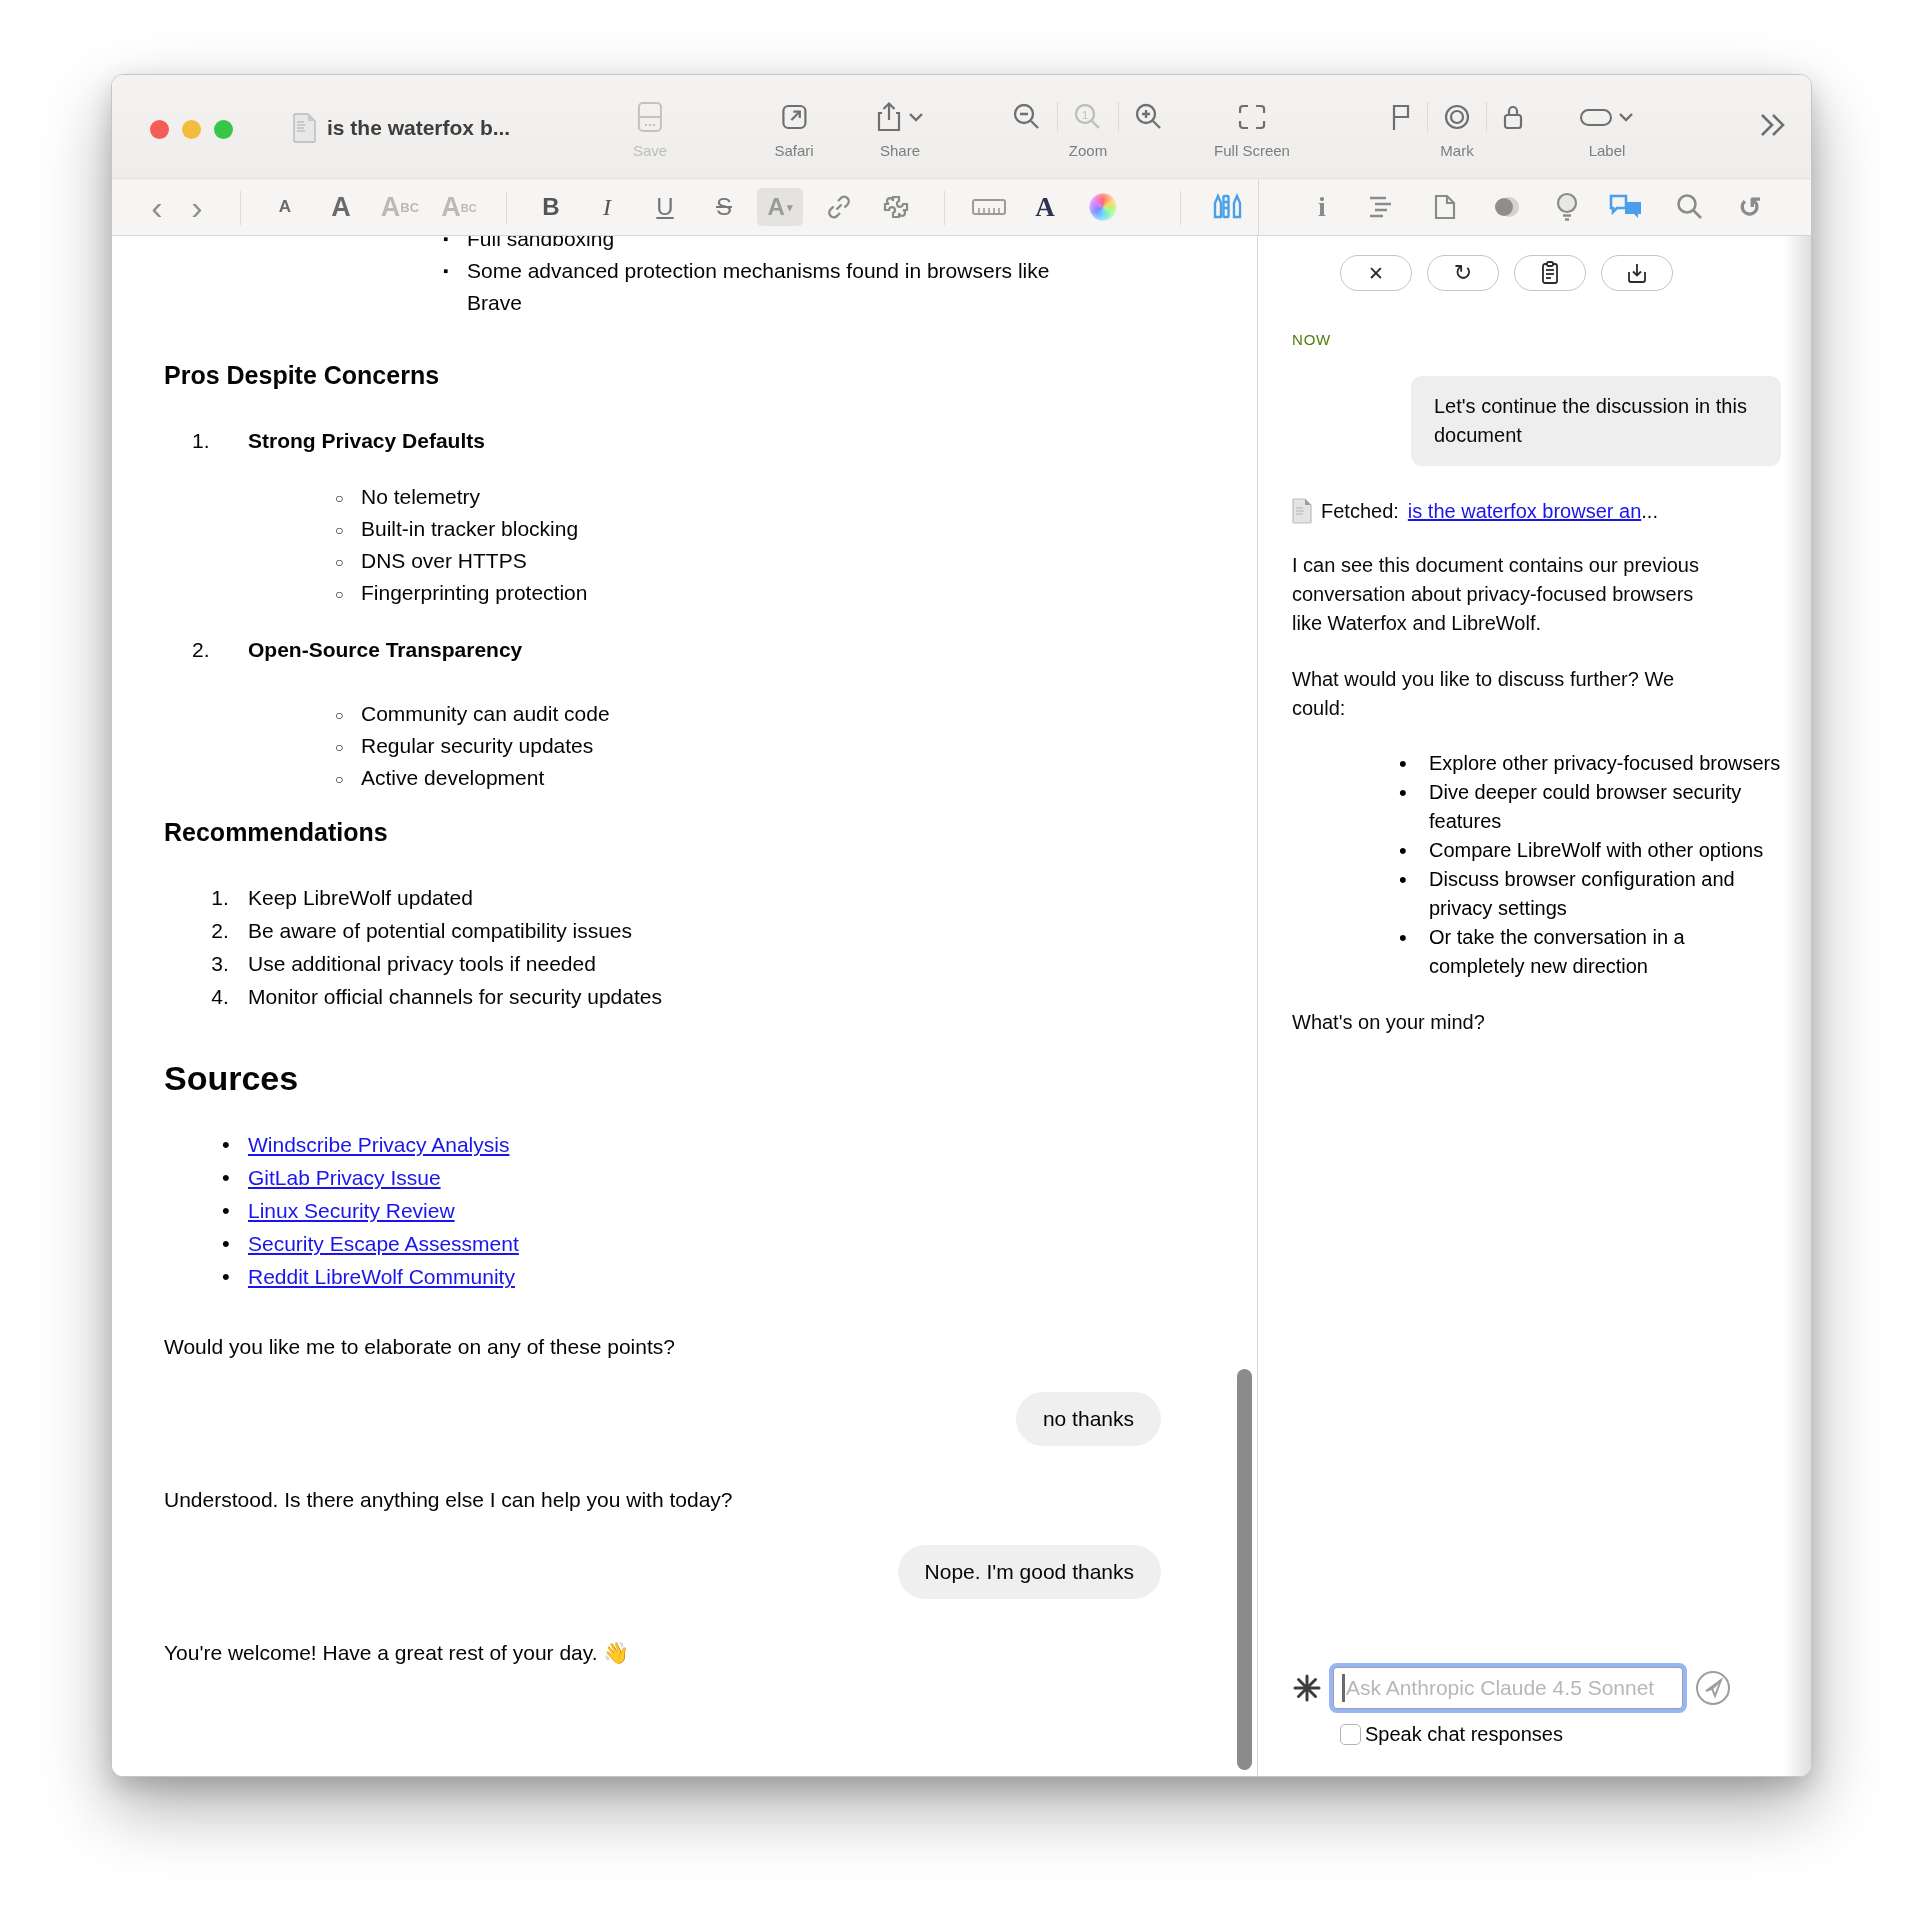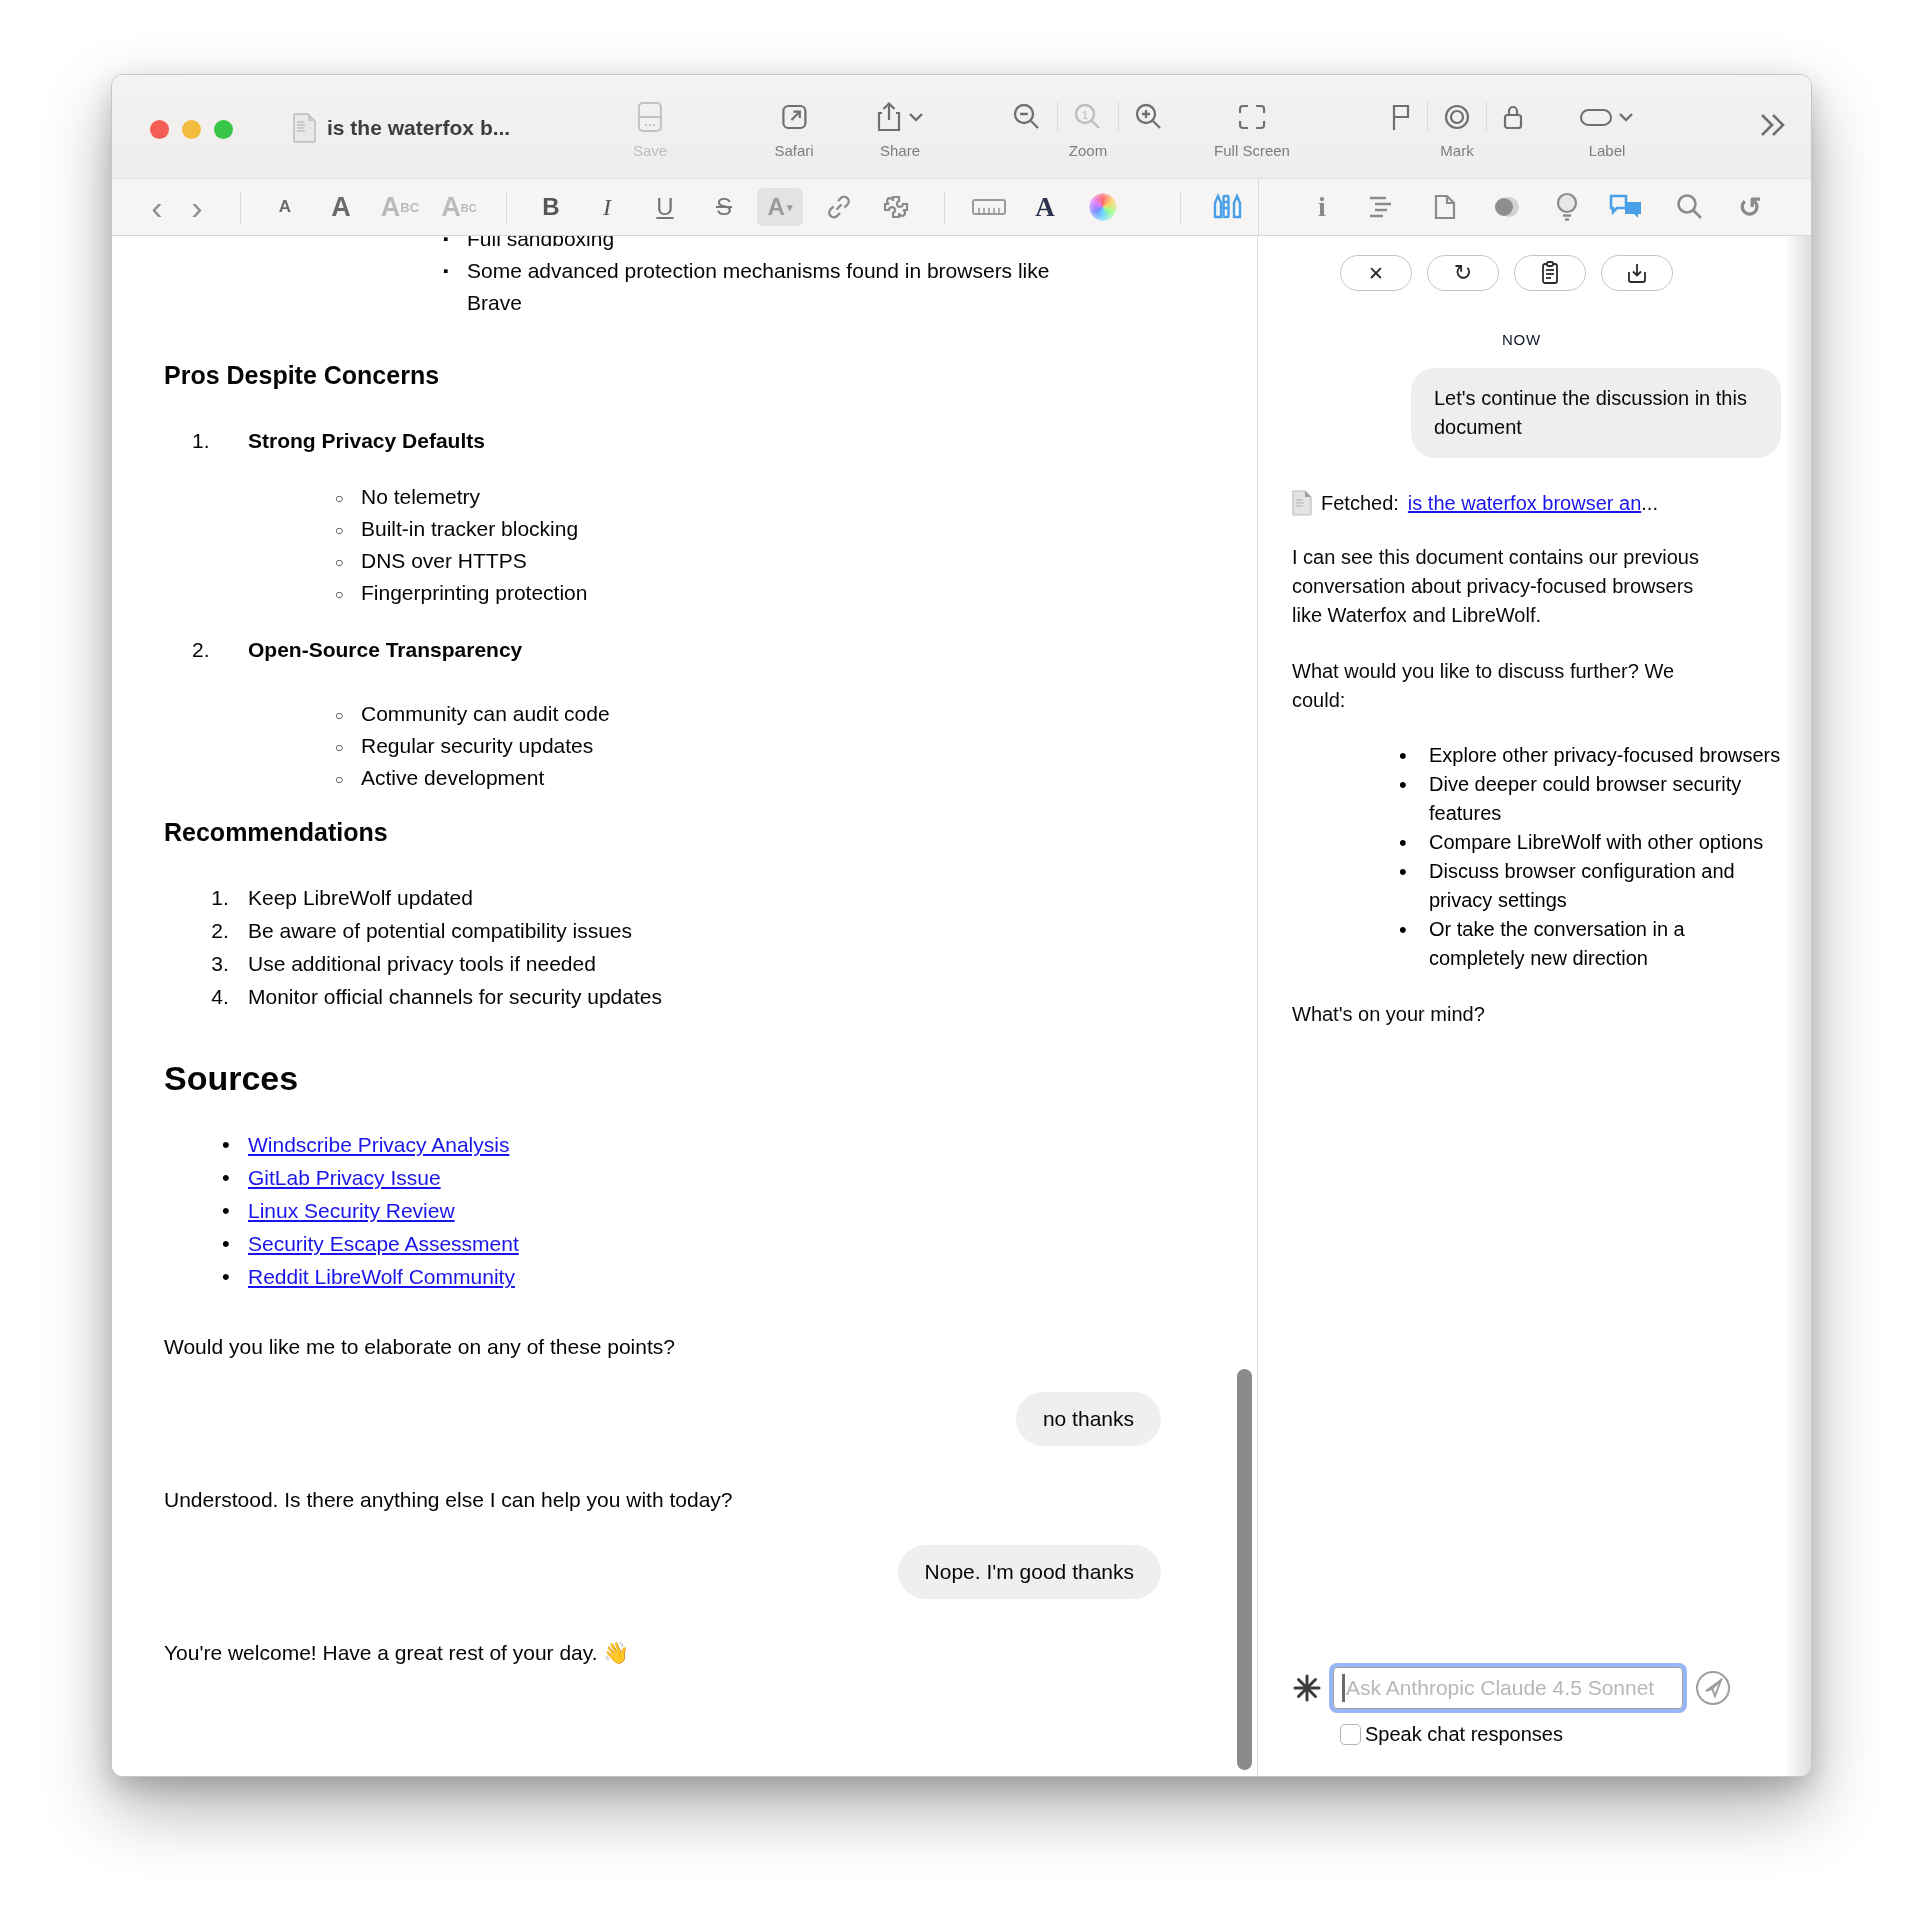--- a/index.html
+++ b/index.html
@@ -73,22 +73,22 @@
   ul.srcs li::before { content:"•"; position:absolute; left:2px; font-size:22px; }
   a.srclink { color:#1a15eb; text-decoration:underline; cursor:pointer; }
   .doc p.para { margin-top:38px; line-height:31px; }
   .bubble-right { background:#efeff0; border-radius:28px; padding:15px 27px; width:fit-content; margin:30px 36px 0 auto; font-size:21px; }
   .doc-scrollbar { position:absolute; right:5px; top:1133px; width:15px; height:401px; background:#8b8b8b; border-radius:8px; }
 
   
   .sb-btnrow { display:flex; gap:15px; justify-content:center; margin-right:60px; }
   .sb-btn { width:72px; height:36px; border:1.5px solid #c4c4c3; border-radius:18px; background:#fff; display:flex; align-items:center; justify-content:center; color:#2b2b2b; cursor:pointer; }
   .sb-btn .txti { font-size:19px; }
-  .sb-now { text-align:center; margin:40px 30px 0 0; font-size:15px; color:#0f172a; letter-spacing:0.8px; }
-  .sb-user-bubble { align-self:flex-end; margin-top:20px; background:#eeeeef; border-radius:24px; padding:16px 23px; max-width:370px; font-size:20px; line-height:29px; color:#090909; }
+  .sb-now { margin:40px 30px 8px 0; font-size:15px; color:#4d7c0f; letter-spacing:0.8px; }
+  .sb-user-bubble { align-self:flex-end; margin-top:20px; background:#eeeeef; border-radius:11px; padding:16px 23px; max-width:370px; font-size:20px; line-height:29px; color:#090909; }
   .sb-fetch { display:flex; align-items:center; gap:9px; margin-top:32px; font-size:20px; color:#0a0a0a; }
   .sb-fetch a { color:#1a15eb; text-decoration:underline; cursor:pointer; }
   .sb-p { margin-top:27px; font-size:20px; line-height:29px; color:#0a0a0a; }
   ul.sb-opts { list-style:none; margin-top:26px; padding-left:107px; }
   ul.sb-opts li { position:relative; padding-left:30px; font-size:20px; line-height:29px; }
   ul.sb-opts li::before { content:"•"; position:absolute; left:0; font-size:22px; }
   .sb-bottom { margin-top:auto; }
   .sb-inputrow { display:flex; align-items:center; gap:11px; }
   .ask-wrap { position:relative; }
   .ask-input { width:350px; height:42px; border:1px solid #9f9f9f; border-radius:4px; box-shadow:0 0 0 4px rgba(133,168,248,.85); padding:0 10px 0 12px; font-size:21px; font-family:"Liberation Sans",sans-serif; color:#222; background:#fff; outline:none; }

